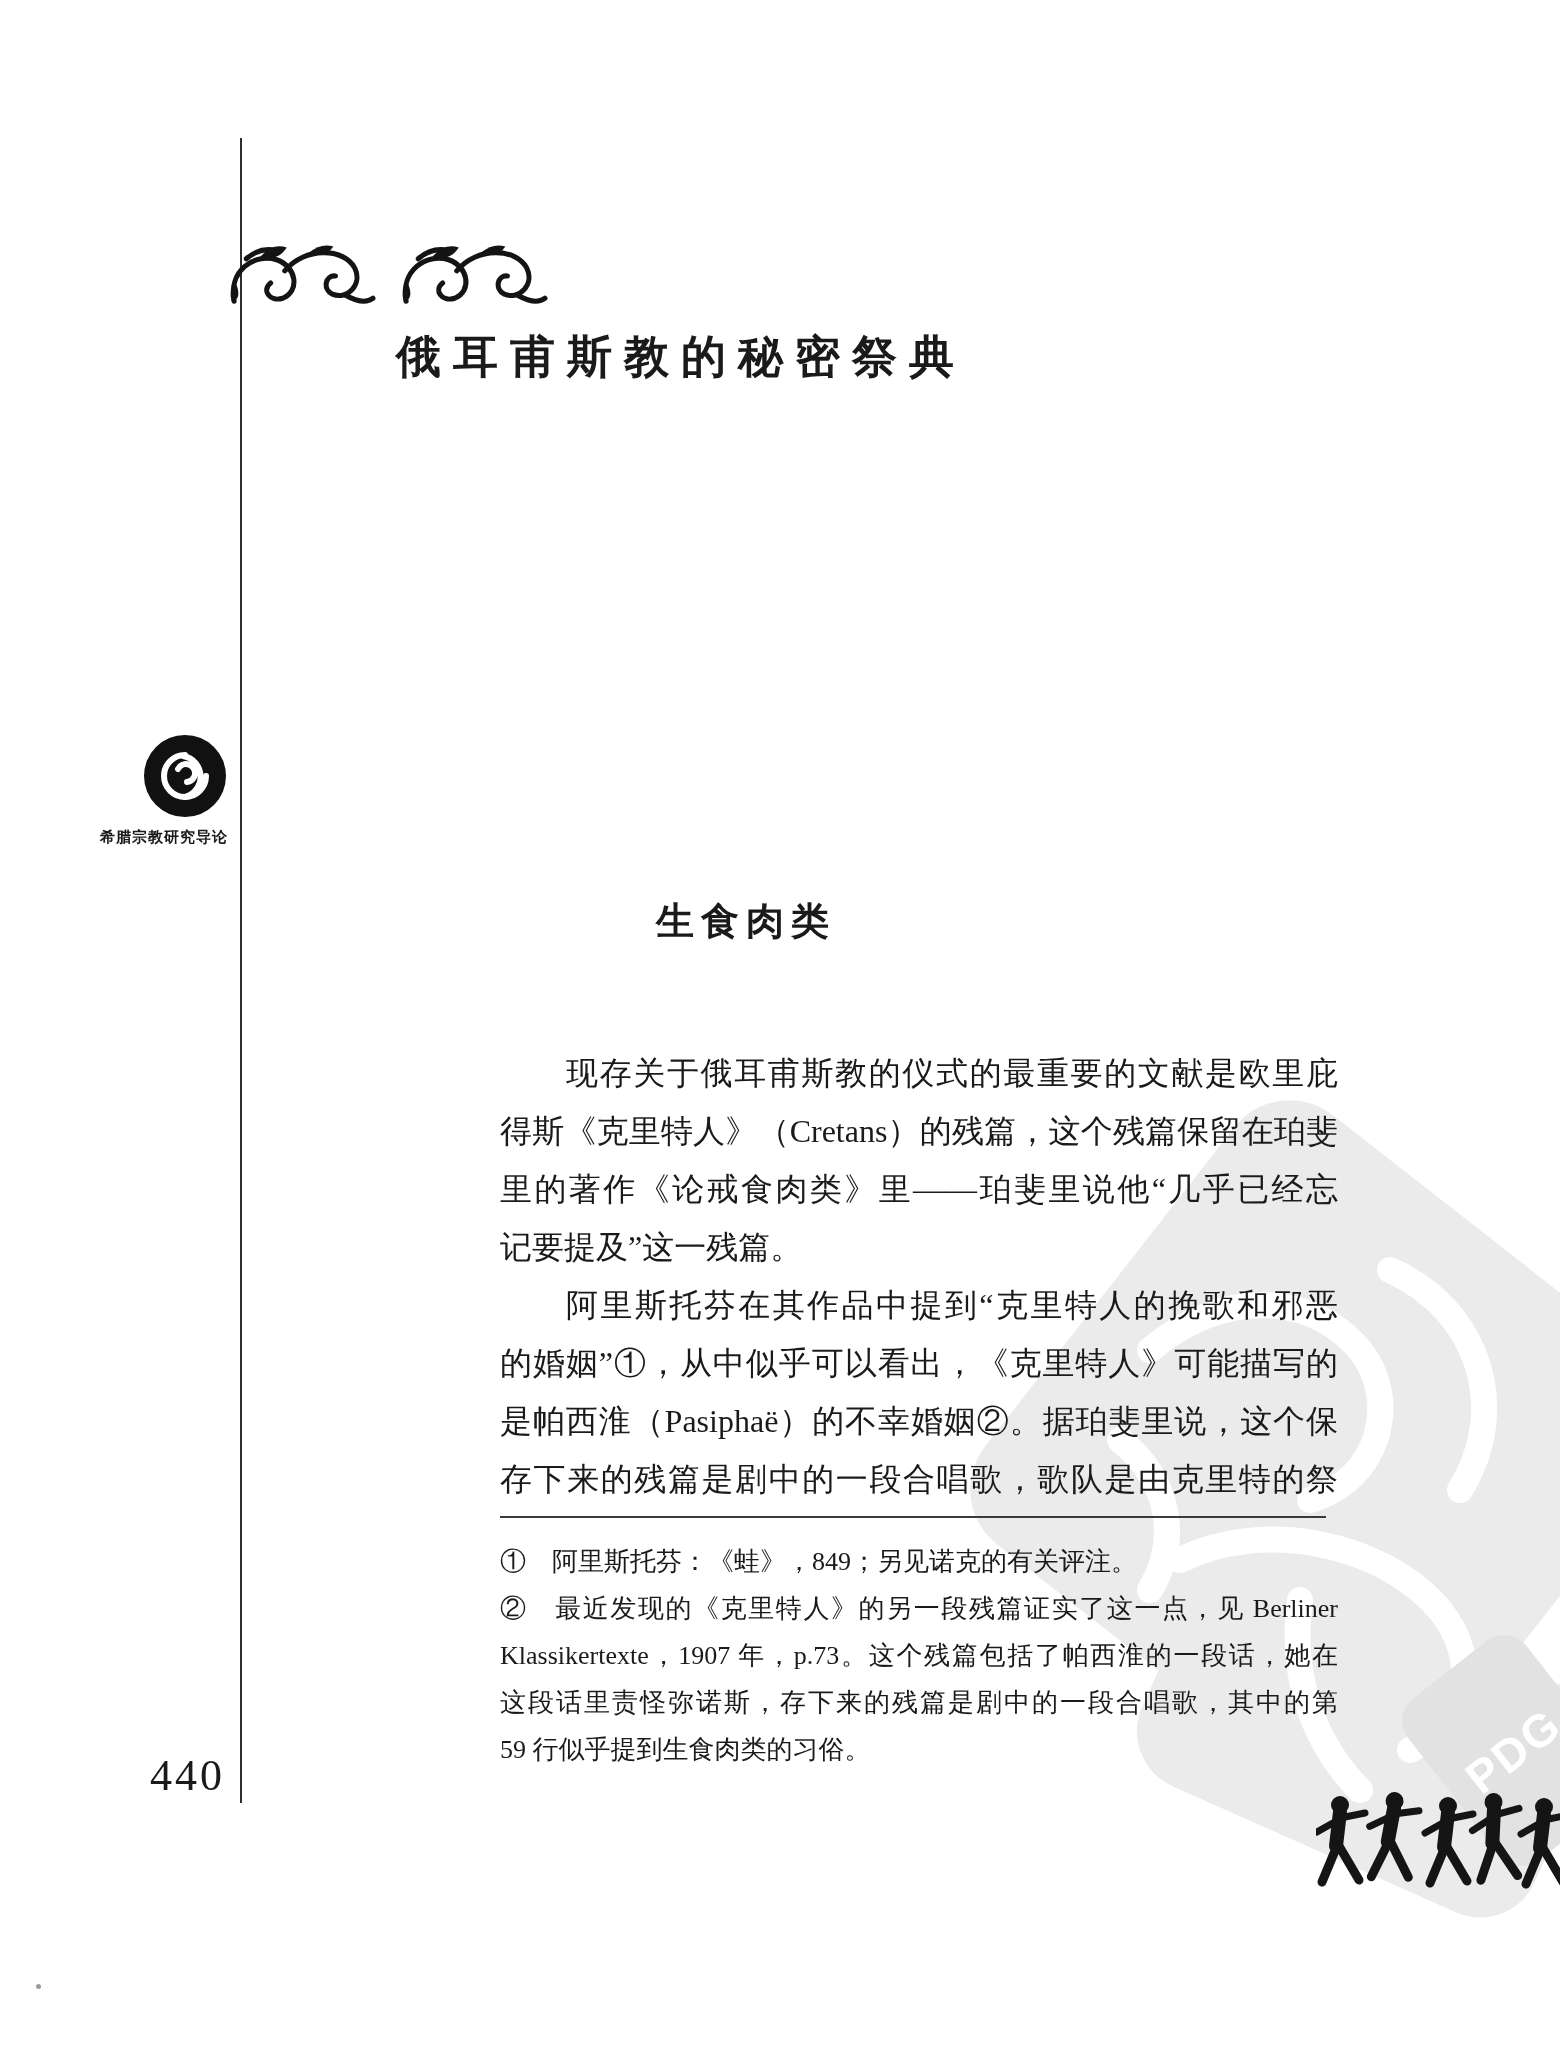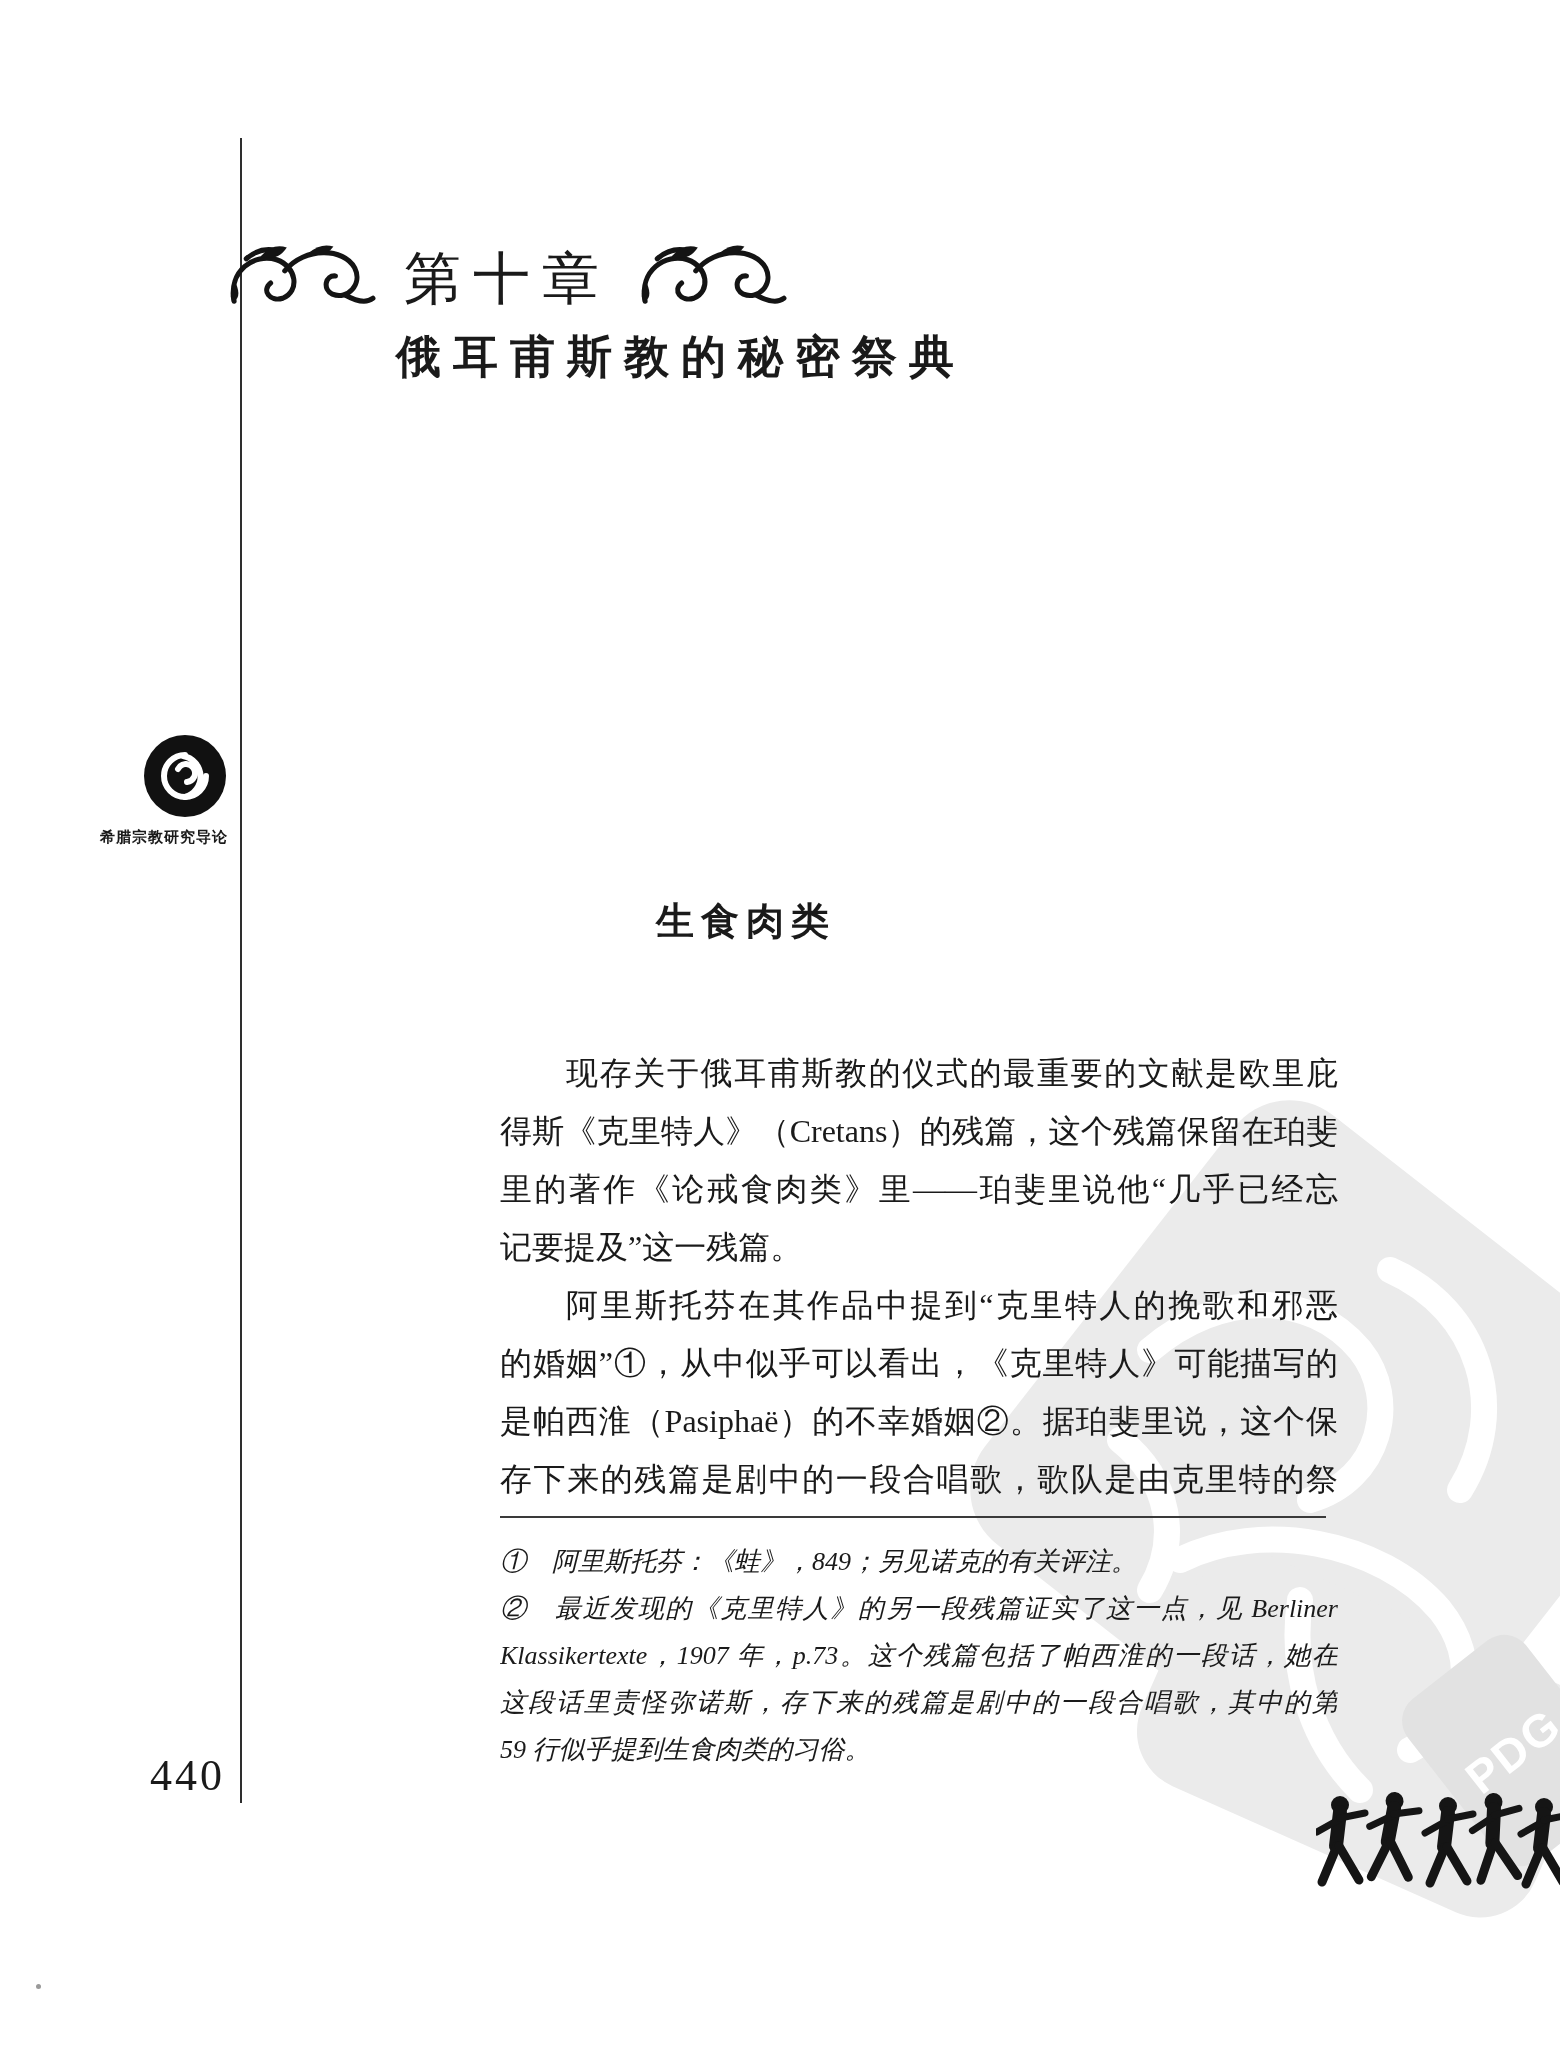--- a/index.html
+++ b/index.html
@@ -29,21 +29,21 @@
 
   
   .body-col{position:absolute;left:500px;top:1044px;width:838px;font-size:32px;line-height:58px;}
   .bline{height:58px;text-align:justify;text-align-last:justify;box-sizing:border-box;overflow:hidden;}
   .bline.indent{padding-left:66px;}
   .bline.short{text-align-last:left;}
 
   
   .fnrule{position:absolute;left:500px;top:1516px;width:826px;height:2px;background:#3a3a3a;}
   .fn-col{position:absolute;left:500px;top:1538px;width:838px;font-size:26px;line-height:47px;}
-  .fnline{height:47px;text-align:justify;text-align-last:justify;overflow:hidden;font-style:italic;}
+  .fnline{height:47px;text-align:justify;text-align-last:justify;overflow:hidden;}
   .fnline.short{text-align-last:left;}
 
   
   .pagenum{position:absolute;left:150px;top:1750px;font-size:44px;letter-spacing:3px;}
 
   
   .wm-blob{position:absolute;left:1052px;top:1182px;width:545px;height:545px;background:#ebebeb;
            border-radius:70px;transform:rotate(38deg);}
   .wm-blob2{position:absolute;left:1150px;top:1610px;width:430px;height:250px;background:#ebebeb;
             border-radius:60px;transform:rotate(24deg);}
@@ -87,21 +87,20 @@
         <path d="M58,32 C78,8 116,9 127,29 C135,45 120,61 105,55 C95,50 98,36 108,37"></path>
         <path d="M118,56 q18,10 27,3"></path>
         <path d="M20,20 q14,-12 30,-8"></path>
       </g>
       <g fill="#141414">
         <path d="M34,18 q12,-14 26,-9 q-9,14 -26,9 z"></path>
         <path d="M82,14 q12,-10 24,-6 q-8,12 -24,6 z"></path>
         <path d="M10,45 q-8,8 -4,18 q10,-4 4,-18 z"></path>
       </g>
     </svg>
-    <div class="chapter-num">第十章</div>
     <svg class="flourish" viewBox="0 0 150 80">
       <g fill="none" stroke="#141414" stroke-width="5" stroke-linecap="round">
         <path d="M8,62 C2,32 28,14 50,21 C70,28 73,52 56,59 C43,63 35,51 44,44"></path>
         <path d="M58,32 C78,8 116,9 127,29 C135,45 120,61 105,55 C95,50 98,36 108,37"></path>
         <path d="M118,56 q18,10 27,3"></path>
         <path d="M20,20 q14,-12 30,-8"></path>
       </g>
       <g fill="#141414">
         <path d="M34,18 q12,-14 26,-9 q-9,14 -26,9 z"></path>
         <path d="M82,14 q12,-10 24,-6 q-8,12 -24,6 z"></path>

